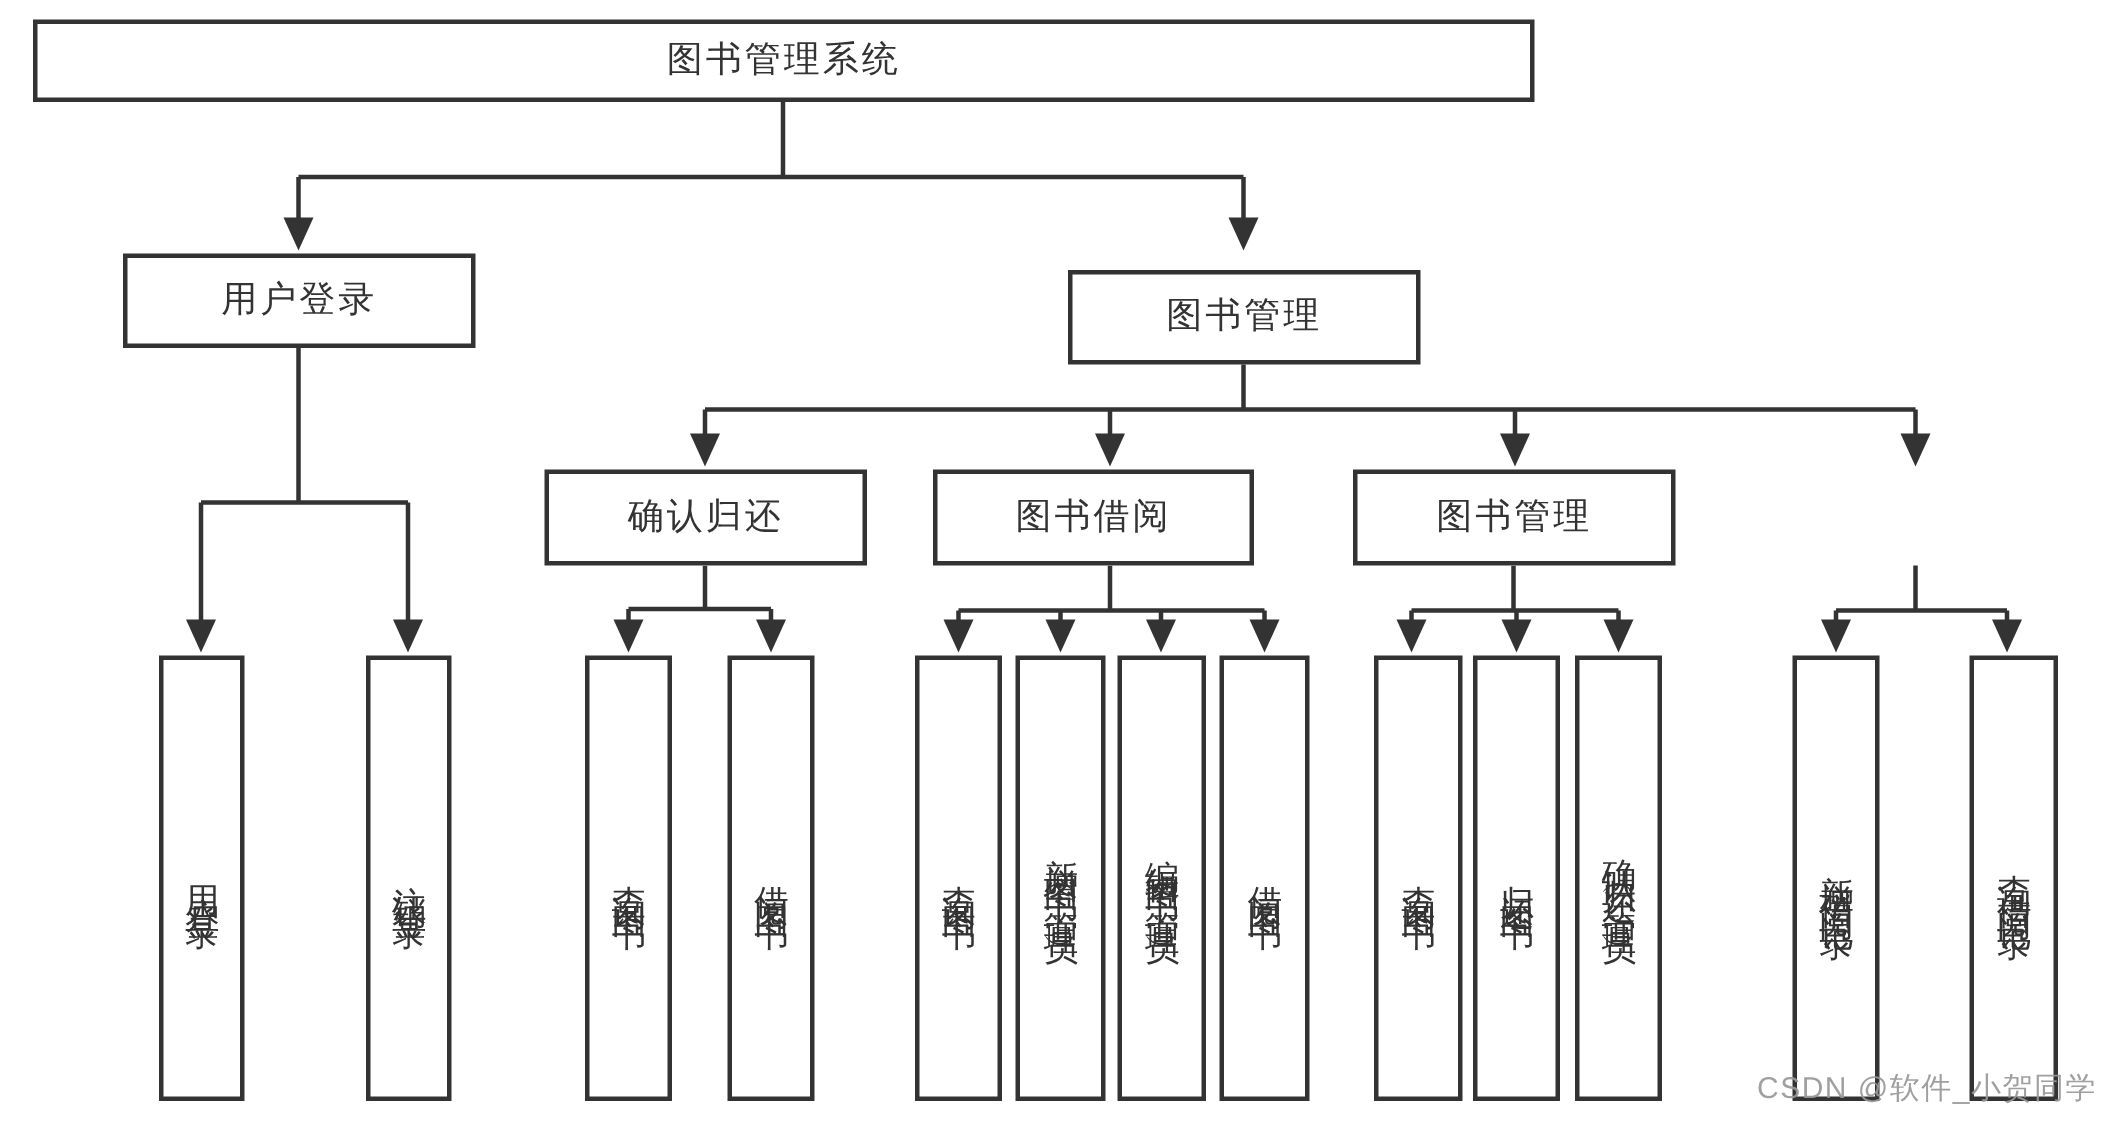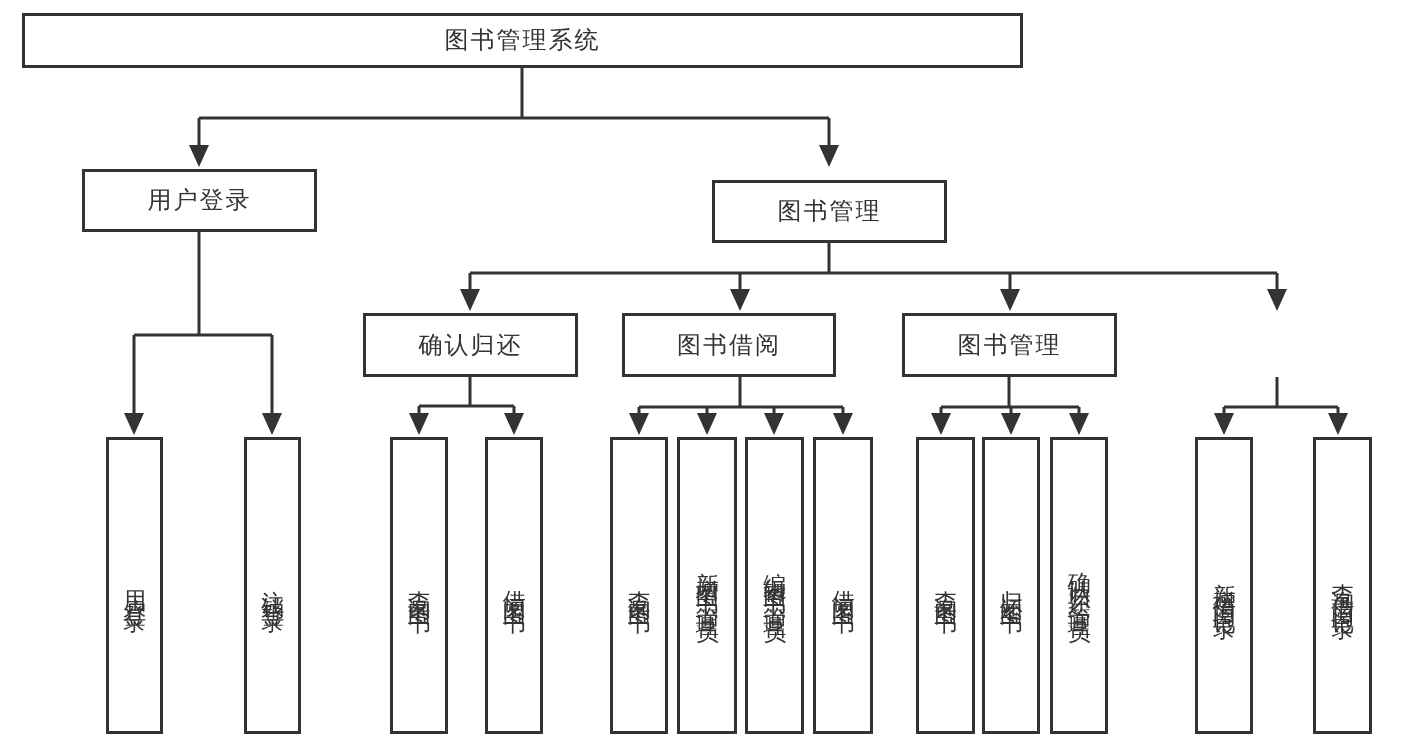--- a/index.html
+++ b/index.html
@@ -142,13 +142,14 @@
   <div class="node leaf l-bb-query">查询图书</div>
   <div class="node leaf l-bb-add">新增图书（管理员）</div>
   <div class="node leaf l-bb-edit">编辑图书（管理员）</div>
   <div class="node leaf l-bb-borrow">借阅图书</div>
   <div class="node leaf l-cb-query">查询图书</div>
   <div class="node leaf l-cb-return">归还图书</div>
   <div class="node leaf l-cb-confirm">确认归还（管理员）</div>
   <div class="node leaf l-br-add">新增借阅记录</div>
   <div class="node leaf l-br-query">查询借阅记录</div>
 
+  <div class="watermark">CSDN @软件_小贺同学</div>
 </div>
 
 </body></html>

